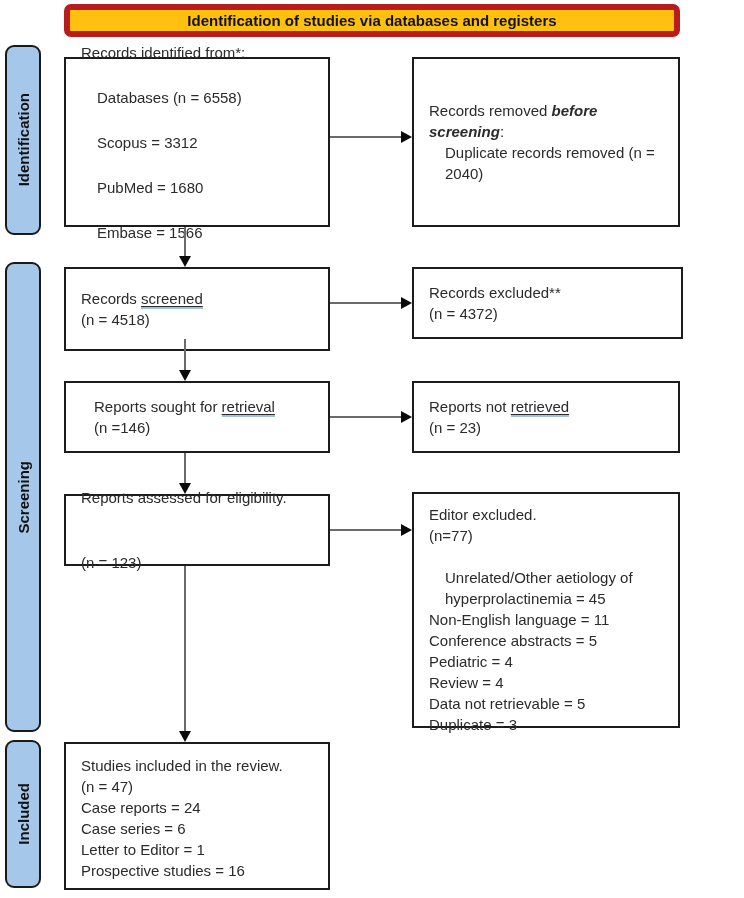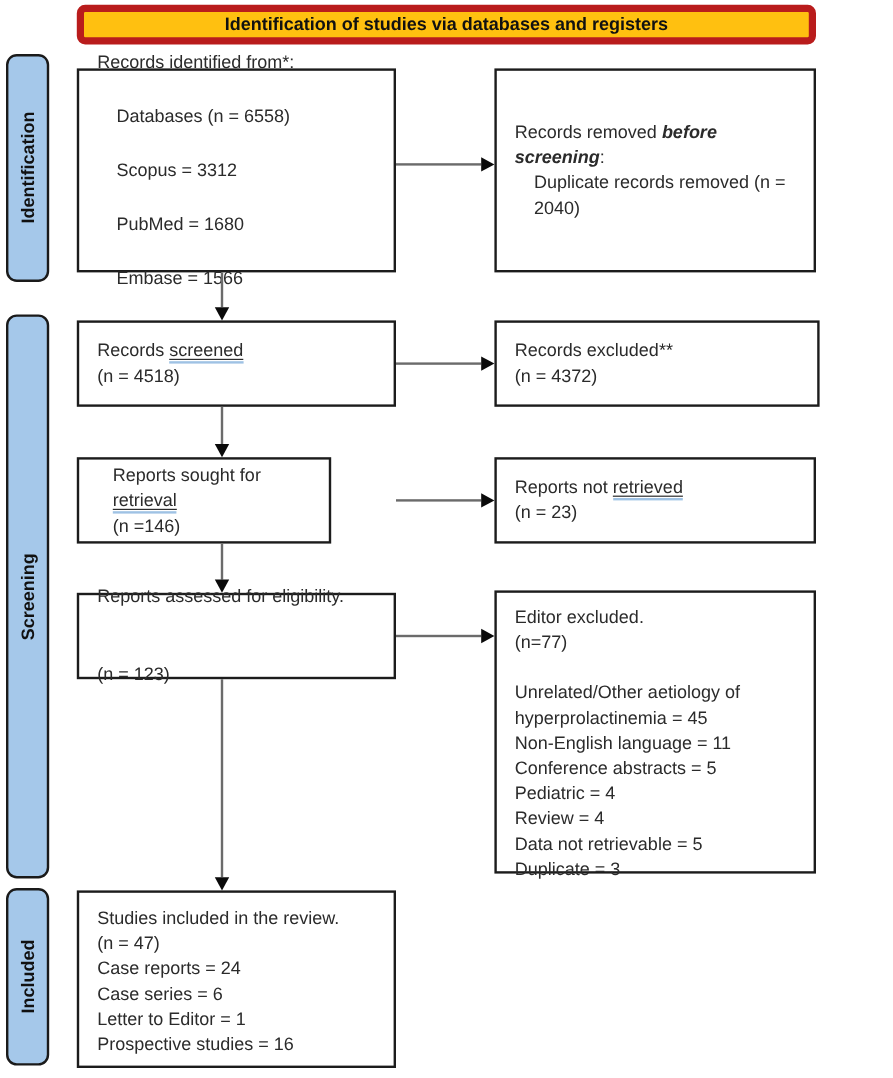--- a/index.html
+++ b/index.html
@@ -54,27 +54,27 @@
   
   .box {
     position: absolute;
     background: #fff;
     border: 2px solid #1c1c1c;
     box-sizing: border-box;
     padding: 0 15px;
   }
   .box.center { display: flex; flex-direction: column; justify-content: center; }
   .indent { margin-left: 16px; }
-  .gap-top { margin-top: 21px; }
+  .gap-top { margin-top: 21px; margin-left: 16px; }
 
   #box-records-identified   { left: 64px;  top: 57px;  width: 266px; height: 170px; gap: 24px; }
   #box-records-removed      { left: 412px; top: 57px;  width: 268px; height: 170px; }
-  #box-records-screened     { left: 64px;  top: 267px; width: 266px; height: 72px; }
+  #box-records-screened     { left: 64px;  top: 267px; width: 266px; height: 84px; }
   #box-records-excluded     { left: 412px; top: 267px; width: 271px; height: 72px; }
-  #box-reports-sought       { left: 64px;  top: 381px; width: 212px; height: 72px; padding-left: 28px; }
+  #box-reports-sought       { left: 64px;  top: 381px; width: 266px; height: 72px; padding-left: 28px; }
   #box-reports-not-retrieved{ left: 412px; top: 381px; width: 268px; height: 72px; }
   #box-reports-assessed     { left: 64px;  top: 494px; width: 266px; height: 72px; gap: 44px; }
   #box-reports-excluded     { left: 412px; top: 492px; width: 268px; height: 236px; padding-top: 10px; }
   #box-studies-included     { left: 64px;  top: 742px; width: 266px; height: 148px; padding-top: 11px; }
 
   .bi { font-style: italic; font-weight: bold; }
   .u  {
     text-decoration: underline;
     text-underline-offset: 2px;
     border-bottom: 2px solid #9FC2E4;

